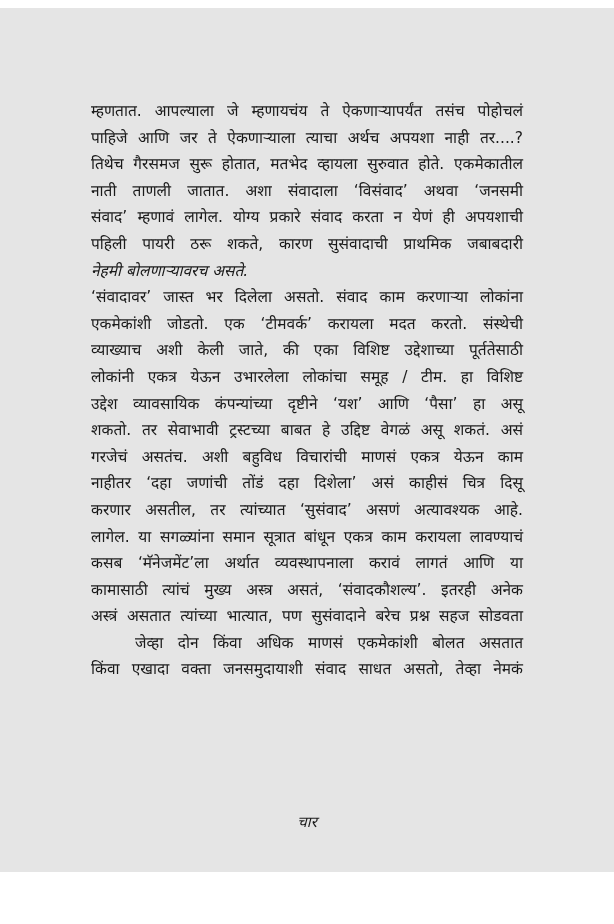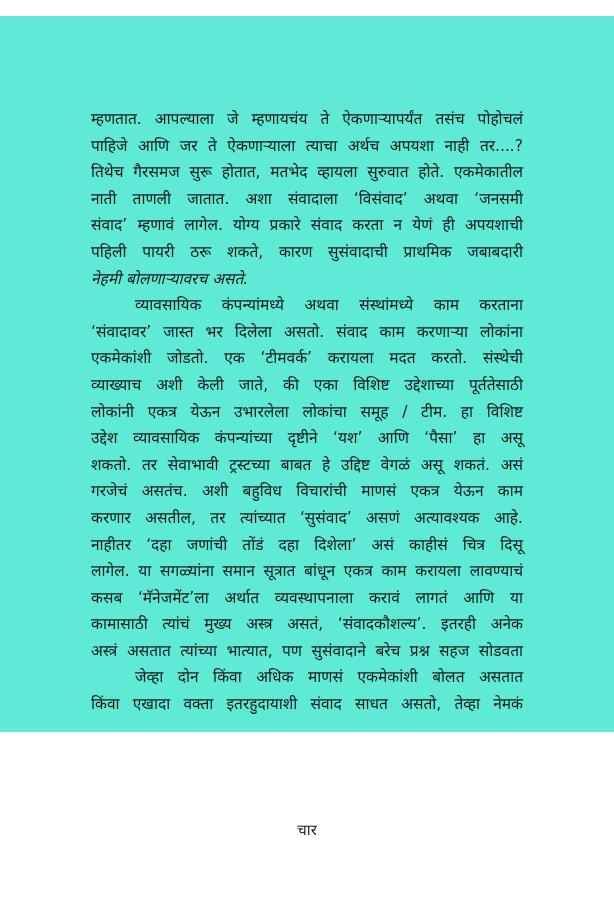--- a/index.html
+++ b/index.html
@@ -1,58 +1,57 @@
 <!DOCTYPE html>
 <html><head>
   <meta charset="utf-8">
   <style>
     html, body { margin: 0; padding: 0; background: #ffffff; }
     body { width: 614px; height: 924px; position: relative; overflow: hidden; }
     .page {
-      position: absolute; left: 0; top: 16px; width: 614px; height: 716px; background: #5eead4;
+      position: absolute; left: 0; top: 8px; width: 614px; height: 864px; background: #e5e5e5;
     }
     .text-block {
       position: absolute; left: 91px; top: 90px; width: 432px;
       font-family: "DejaVu Sans", sans-serif;
       font-size: 15.5px; color: #1a1a1a;
     }
     .line {
       height: 26.6px; line-height: 26.6px; white-space: nowrap;
       text-align: justify; text-align-last: justify; overflow: visible;
     }
     .line.last { text-align-last: left; font-style: italic; }
     .line.indent { padding-left: 44px; }
     .page-number {
       position: absolute; left: 0; width: 614px; top: 803px; text-align: center;
-      font-family: "DejaVu Sans", sans-serif; font-size: 15px; color: #1a1a1a;
+      font-family: "DejaVu Sans", sans-serif; font-size: 15px; color: #1a1a1a; font-style: italic;
     }
   </style>
 </head>
 <body>
 
 <div class="page">
   <div class="text-block">
     <div class="line">म्हणतात. आपल्याला जे म्हणायचंय ते ऐकणाऱ्यापर्यंत तसंच पोहोचलं</div>
     <div class="line">पाहिजे आणि जर ते ऐकणाऱ्याला त्याचा अर्थच अपयशा नाही तर....?</div>
     <div class="line">तिथेच गैरसमज सुरू होतात, मतभेद व्हायला सुरुवात होते. एकमेकातील</div>
     <div class="line">नाती ताणली जातात. अशा संवादाला ‘विसंवाद’ अथवा ‘जनसमी</div>
     <div class="line">संवाद’ म्हणावं लागेल. योग्य प्रकारे संवाद करता न येणं ही अपयशाची</div>
     <div class="line">पहिली पायरी ठरू शकते, कारण सुसंवादाची प्राथमिक जबाबदारी</div>
     <div class="line last">नेहमी बोलणाऱ्यावरच असते.</div>
-    <div class="line indent">व्यावसायिक कंपन्यांमध्ये अथवा संस्थांमध्ये काम करताना</div>
     <div class="line">‘संवादावर’ जास्त भर दिलेला असतो. संवाद काम करणाऱ्या लोकांना</div>
     <div class="line">एकमेकांशी जोडतो. एक ‘टीमवर्क’ करायला मदत करतो. संस्थेची</div>
     <div class="line">व्याख्याच अशी केली जाते, की एका विशिष्ट उद्देशाच्या पूर्ततेसाठी</div>
     <div class="line">लोकांनी एकत्र येऊन उभारलेला लोकांचा समूह / टीम. हा विशिष्ट</div>
     <div class="line">उद्देश व्यावसायिक कंपन्यांच्या दृष्टीने ‘यश’ आणि ‘पैसा’ हा असू</div>
     <div class="line">शकतो. तर सेवाभावी ट्रस्टच्या बाबत हे उद्दिष्ट वेगळं असू शकतं. असं</div>
     <div class="line">गरजेचं असतंच. अशी बहुविध विचारांची माणसं एकत्र येऊन काम</div>
+    <div class="line">नाहीतर ‘दहा जणांची तोंडं दहा दिशेला’ असं काहीसं चित्र दिसू</div>
     <div class="line">करणार असतील, तर त्यांच्यात ‘सुसंवाद’ असणं अत्यावश्यक आहे.</div>
-    <div class="line">नाहीतर ‘दहा जणांची तोंडं दहा दिशेला’ असं काहीसं चित्र दिसू</div>
     <div class="line">लागेल. या सगळ्यांना समान सूत्रात बांधून एकत्र काम करायला लावण्याचं</div>
     <div class="line">कसब ‘मॅनेजमेंट’ला अर्थात व्यवस्थापनाला करावं लागतं आणि या</div>
     <div class="line">कामासाठी त्यांचं मुख्य अस्त्र असतं, ‘संवादकौशल्य’. इतरही अनेक</div>
     <div class="line">अस्त्रं असतात त्यांच्या भात्यात, पण सुसंवादाने बरेच प्रश्न सहज सोडवता</div>
     <div class="line indent">जेव्हा दोन किंवा अधिक माणसं एकमेकांशी बोलत असतात</div>
-    <div class="line">किंवा एखादा वक्ता इतरहुदायाशी संवाद साधत असतो, तेव्हा नेमकं</div>
+    <div class="line">किंवा एखादा वक्ता जनसमुदायाशी संवाद साधत असतो, तेव्हा नेमकं</div>
   </div>
   <div class="page-number">चार</div>
 </div>
 
 </body></html>

